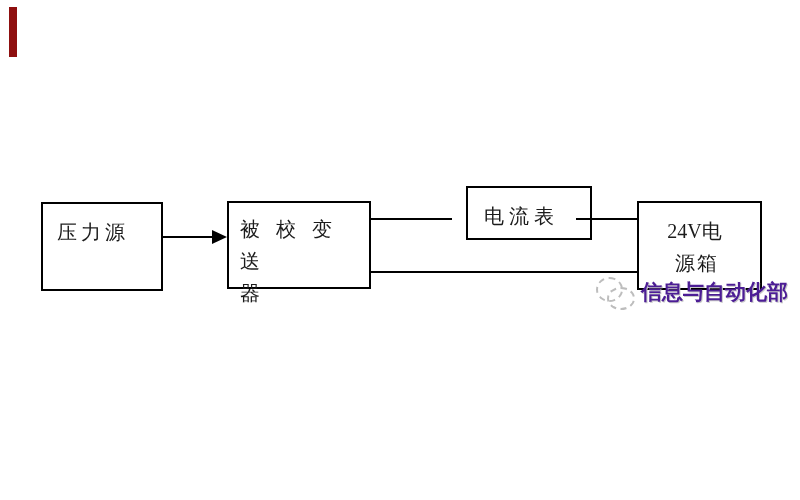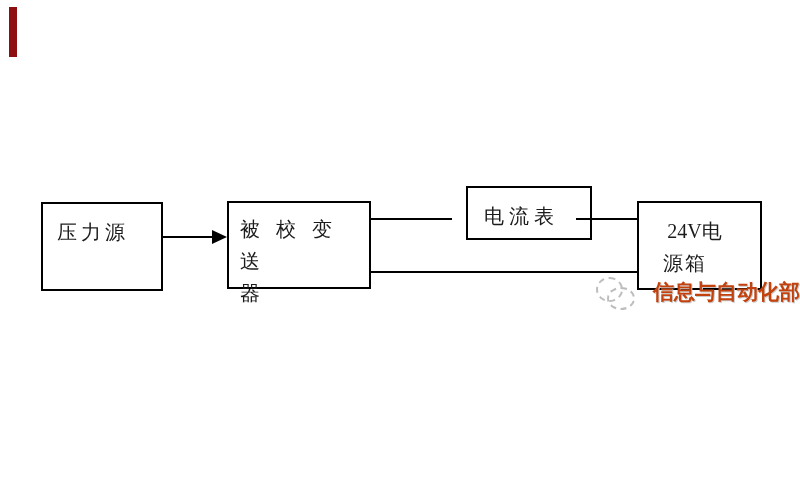--- a/index.html
+++ b/index.html
@@ -63,21 +63,21 @@
   .node-power {
     left: 637px; top: 201px;
     width: 125px; height: 89px;
     padding: 12px 18px 0 8px;
   }
   .power-line1 {
     display: flex;
     justify-content: center;
   }
   .power-line2 {
-    margin-left: 16px;
+    margin-left: 28px;
     letter-spacing: 2px;
   }
 
   .conn {
     position: absolute;
     height: 2px;
     background: #000000;
   }
   .conn-arrow-shaft { left: 163px; top: 236px; width: 50px; }
   .conn-top-1      { left: 370px; top: 218px; width: 82px; }
@@ -102,26 +102,26 @@
   }
   .wm-logo-circle {
     position: absolute;
     border: 2px dashed #bdbdbd;
     border-radius: 50%;
   }
   .wm-logo-c1 { left: 3px;  top: 3px;  width: 27px; height: 25px; }
   .wm-logo-c2 { left: 14px; top: 13px; width: 28px; height: 23px; }
   .wm-text {
     position: absolute;
-    left: 60px;
+    left: 48px;
     top: 6px;
     font-size: 21px;
     line-height: 25px;
     font-weight: bold;
-    color: #c2410c;
+    color: #4c1d95;
     letter-spacing: 0px;
     white-space: nowrap;
     text-shadow: 1px 1px 0 #c9c9c9;
   }
 </style>
 </head>
 <body>
 
 <div class="stage">
 

